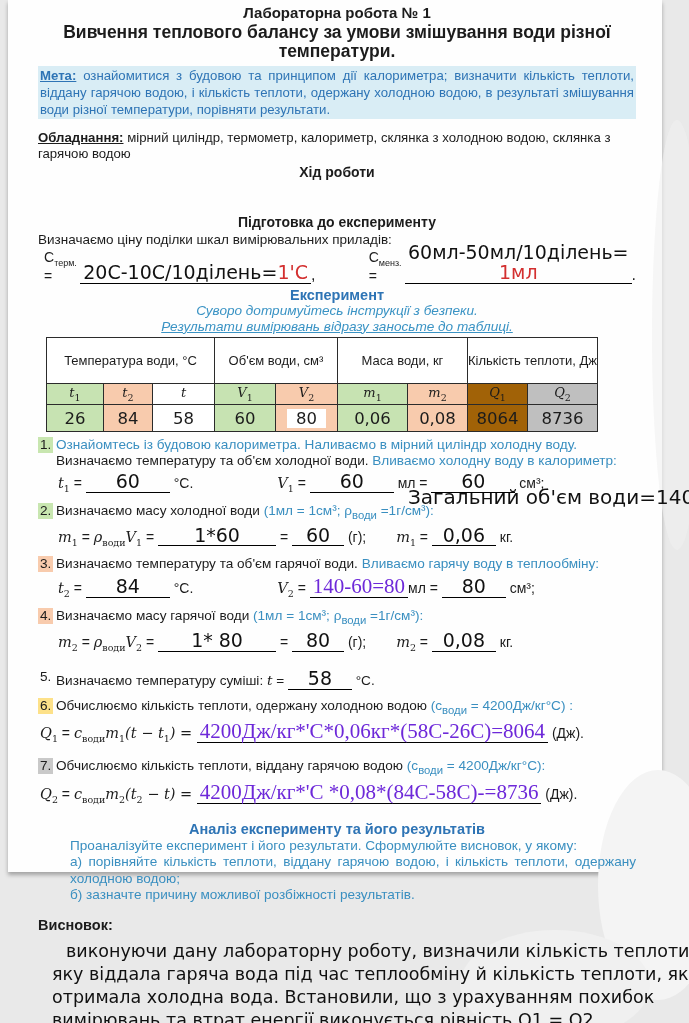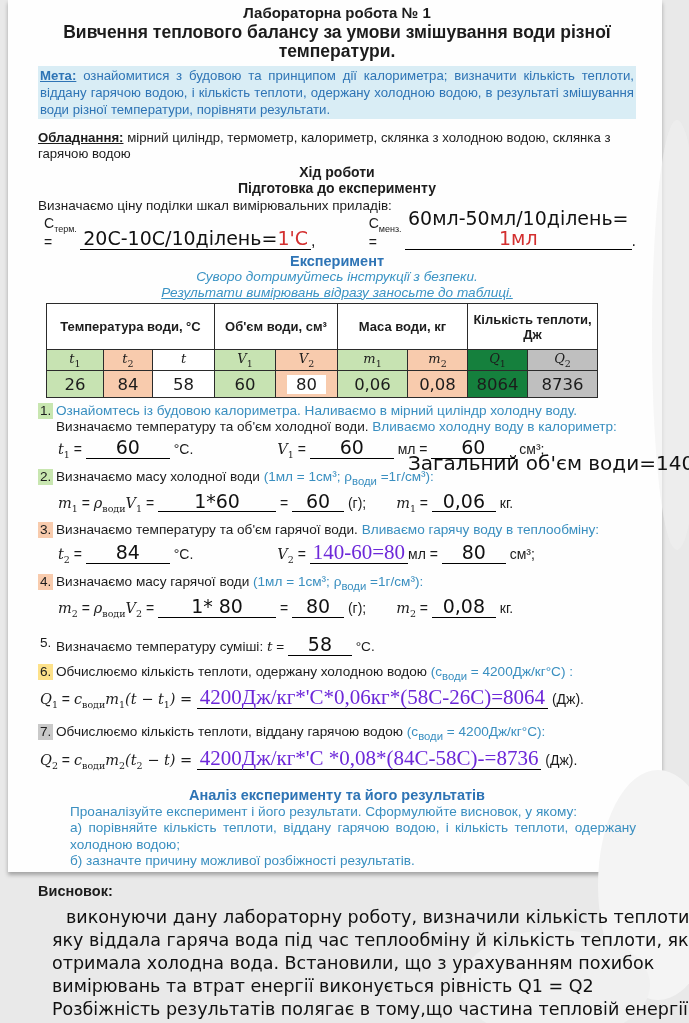--- a/index.html
+++ b/index.html
@@ -11,45 +11,45 @@
   .content{position:absolute;left:8px;top:0;width:654px;padding:4px 26px 0 30px;box-sizing:border-box;}
 
   .t1{font-weight:bold;font-size:15px;text-align:center;line-height:17px;}
   .t2{font-weight:bold;font-size:17.5px;text-align:center;line-height:19px;margin-top:2px;}
 
   .meta{background:#d9edf5;color:#2e74b5;font-size:13.2px;line-height:17px;text-align:justify;margin-top:5px;padding:1px 2px;}
   .meta .lbl{font-weight:bold;text-decoration:underline;}
   .equip{font-size:13.2px;line-height:15.5px;margin-top:11px;}
   .equip .lbl{font-weight:bold;text-decoration:underline;}
 
-  .hc{font-weight:bold;font-size:14px;text-align:center;line-height:16px;}
+  .hc{font-weight:bold;font-size:14px;text-align:center;line-height:16px;margin-top:34px;}
   .intro{font-size:13.5px;margin-top:2px;line-height:16px;}
 
   .scale-row{display:flex;align-items:flex-end;margin:4px 0 2px 6px;height:32px;}
   .slabel{font-size:14px;}
   .slabel sub{font-size:9px;}
   .u{display:inline-block;border-bottom:1.4px solid #000;text-align:center;padding:0 3px;line-height:1.05;}
   .hw{font-family:"DejaVu Sans",sans-serif;font-size:19px;color:#111;}
   .hw-red{color:#d32f2f;}
   .hw-sm{font-family:Liberation Serif, serif;font-size:21px;color:#6d28d9;}
   .scale-gap{width:66px;}
 
   .exp-h{color:#2e74b5;font-weight:bold;font-size:14.5px;text-align:center;margin-top:3px;line-height:16px;}
   .safety{color:#3a93c4;font-style:italic;font-size:13.6px;text-align:center;line-height:15.5px;}
   .safety.underlined{text-decoration:underline;}
 
   table.res{border-collapse:collapse;margin:3px 0 5px 8px;table-layout:fixed;}
   table.res th,table.res td{border:1.3px solid #2b2b2b;text-align:center;padding:0;}
-  tr.grp th{font-weight:bold;font-size:13px;height:45px;background:#fff;line-height:15px;}
+  tr.grp th{font-weight:normal;font-size:13px;height:45px;background:#fff;line-height:15px;}
   tr.subh td{height:20px;font-size:13px;}
   tr.dat td{height:26px;font-size:16.5px;font-family:"DejaVu Sans",sans-serif;margin-top:20px;}
   .mv{font-family:"DejaVu Serif",serif;font-style:italic;}
   .msub{font-size:9.5px;font-family:"DejaVu Serif",serif;}
   .bg-green{background:#c7e3b2;} .bg-peach{background:#f8cbad;} .bg-white{background:#fff;}
-  .bg-yellow{background:#15803d;} .bg-gray{background:#bfbfbf;}
+  .bg-yellow{background:#a16207;} .bg-gray{background:#bfbfbf;}
   .patch{background:#fff;padding:0 9px;display:inline-block;}
 
   .step{position:relative;padding-left:18px;font-size:13.6px;line-height:16px;margin-bottom:2px;}
   .num{position:absolute;left:0;top:0;padding:0 2px;}
   .hl-green{background:#c8e6b0;} .hl-peach{background:#f8cbad;} .hl-yellow{background:#fde189;} .hl-gray{background:#c9c9c9;}
   .blue{color:#3a8fc0;}
   .fline{margin:3px 0 3px 2px;font-size:14px;line-height:22px;}
   .fline .mv{font-size:14.5px;} .g80{display:inline-block;width:80px;} .g30{display:inline-block;width:26px;}
   .w60{min-width:58px;} .w78{min-width:78px;} .w110{min-width:112px;} .w48{min-width:46px;}
   .note140{position:absolute;left:370px;top:-14px;font-family:"DejaVu Sans",sans-serif;font-size:20px;white-space:nowrap;color:#111;}

